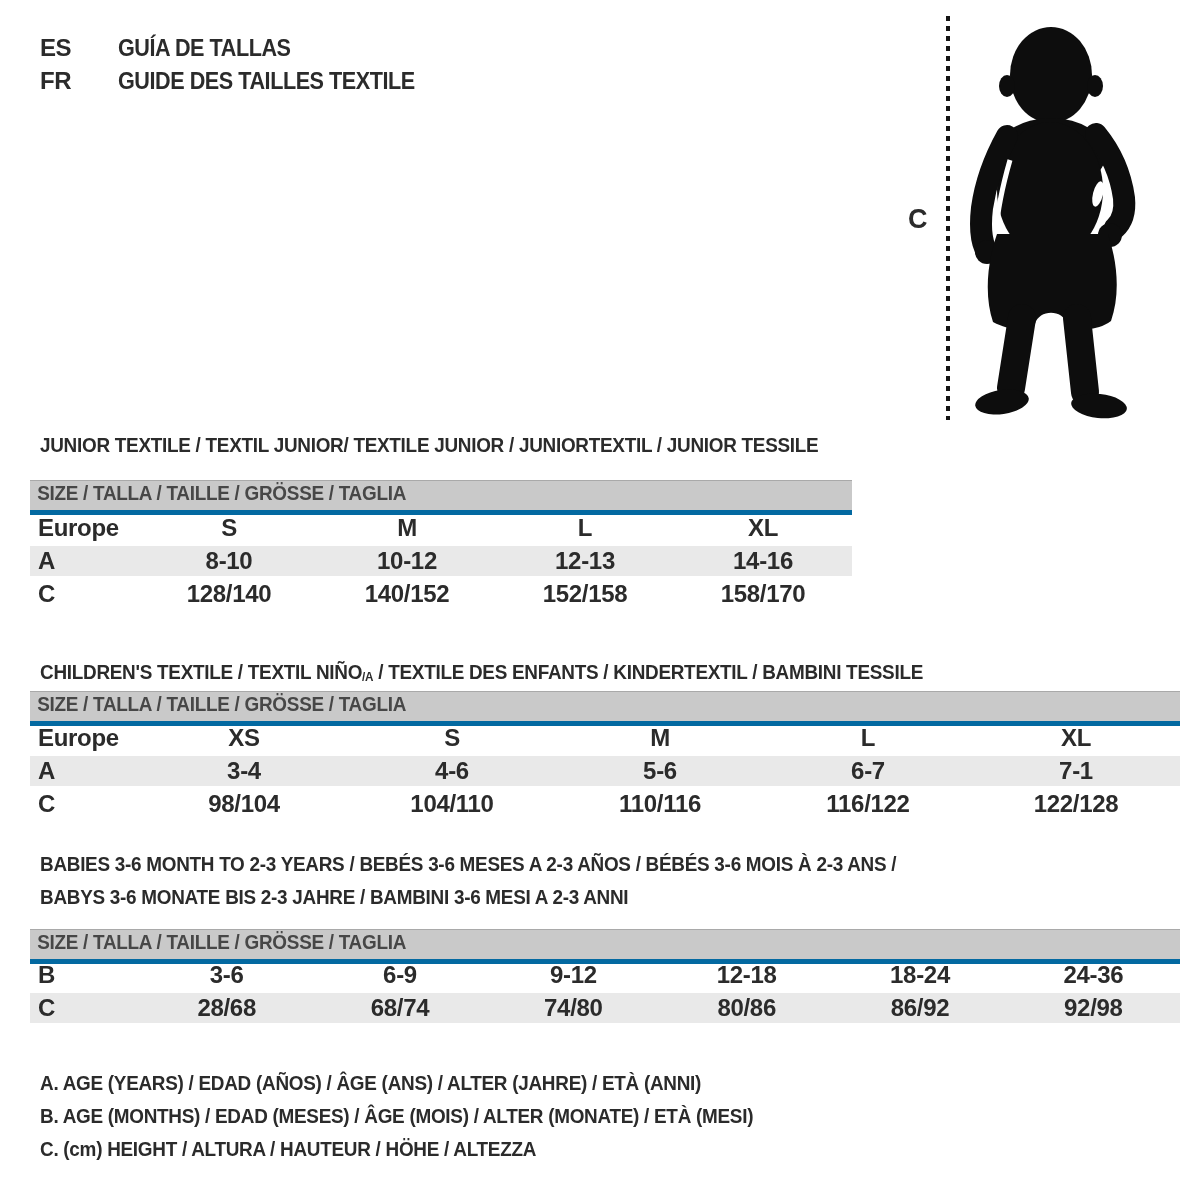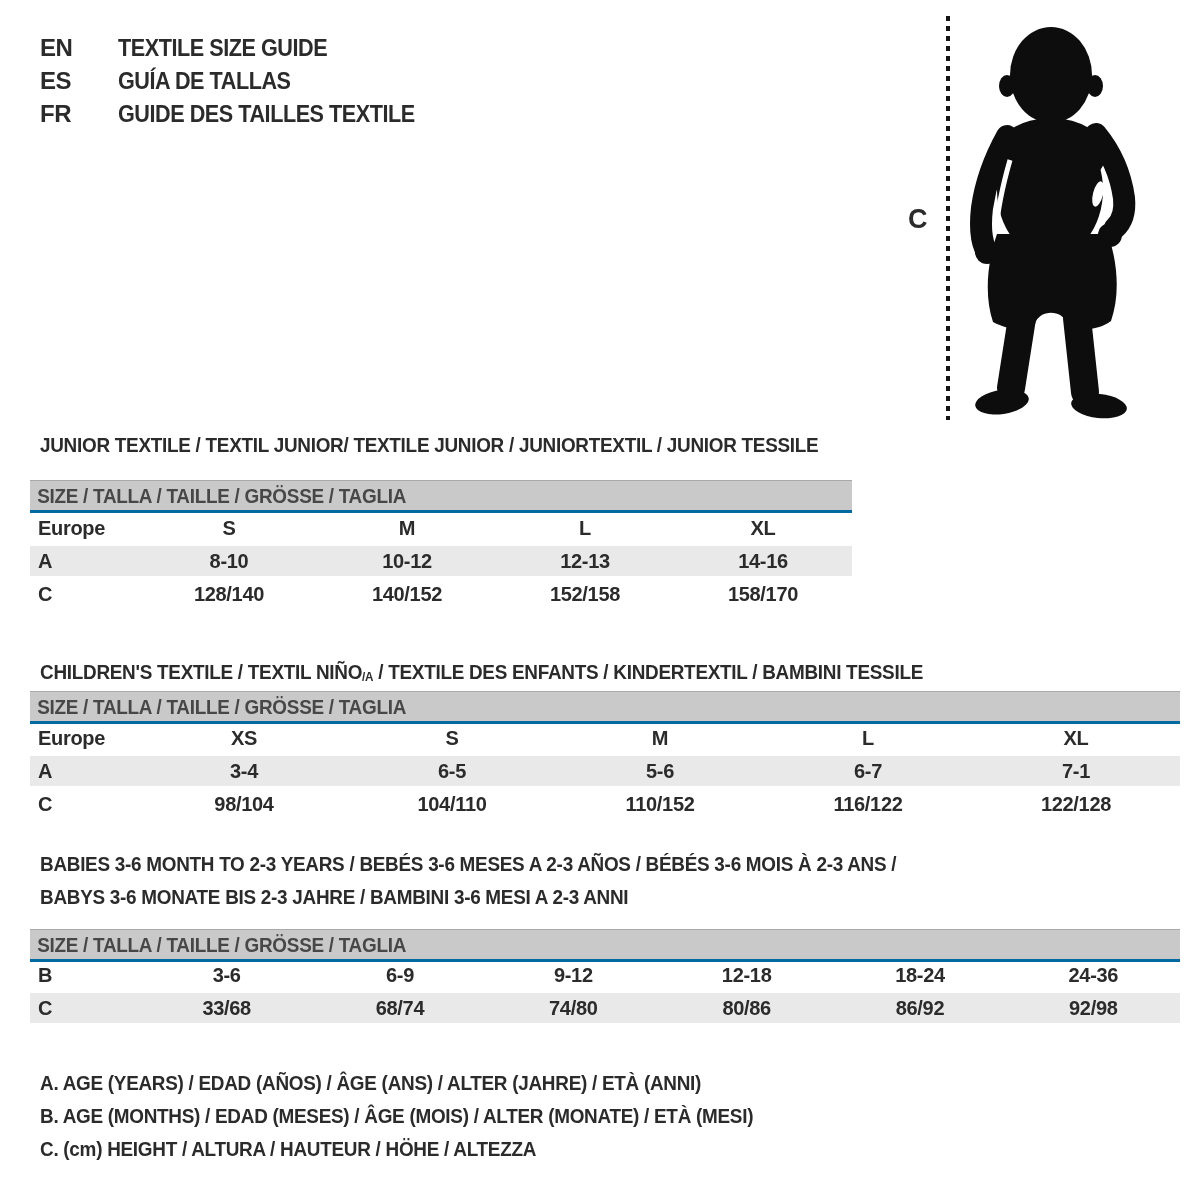--- a/index.html
+++ b/index.html
@@ -20,47 +20,43 @@
   .dash-line{position:absolute;left:946px;top:16px;width:4px;height:404px;
     background:repeating-linear-gradient(to bottom,#141414 0 5px,transparent 5px 10px);}
   .toddler{position:absolute;left:958px;top:12px;width:186px;height:410px;}
 
   
   .sec-head{position:absolute;left:40px;font-size:21px;font-weight:700;letter-spacing:-0.3px;white-space:nowrap;}
   .sub{font-size:13px;vertical-align:-2px;}
 
   
   .size-bar{position:absolute;left:30px;height:29px;background:#c9c9c9;
-    border-top:1px solid #a9a9a9;border-bottom:3px solid #0369a1;
-    display:flex;align-items:center;}
+    border-top:1px solid #a9a9a9;border-bottom:5px solid #0369a1;
+    display:flex;align-items:flex-start;}
   .size-bar span{font-size:21px;font-weight:700;color:#474747;padding-left:8px;letter-spacing:-0.3px;}
 
   
   .t-row{position:absolute;left:30px;height:30px;display:grid;align-items:center;
-    font-size:20px;font-weight:700;letter-spacing:-0.3px;}
+    font-size:24px;font-weight:700;letter-spacing:-0.3px;}
   .t-row.shade{background:#e9e9e9;}
   .t-junior{width:822px;grid-template-columns:110px repeat(4,1fr);}
   .t-kids{width:1150px;grid-template-columns:110px repeat(5,1fr);}
   .t-baby{width:1150px;grid-template-columns:110px repeat(6,1fr);}
   .lbl{padding-left:8px;text-align:left;}
   .val{text-align:center;}
 
   
   .legend-line{position:absolute;left:40px;font-size:21px;font-weight:700;letter-spacing:-0.3px;white-space:nowrap;}
 </style>
 </head>
 <body>
 
 <div class="page">
 
   <div class="langs">
-    <div class="lang-row">
-      <span class="lang-code">EN</span>
-      <span class="lang-title cond">TEXTILE SIZE GUIDE</span>
-    </div>
     <div class="lang-row">
       <span class="lang-code">ES</span>
       <span class="lang-title cond">GUÍA DE TALLAS</span>
     </div>
     <div class="lang-row">
       <span class="lang-code">FR</span>
       <span class="lang-title cond">GUIDE DES TAILLES TEXTILE</span>
     </div>
   </div>
 
@@ -123,51 +119,51 @@
     <span class="lbl">Europe</span>
     <span class="val">XS</span>
     <span class="val">S</span>
     <span class="val">M</span>
     <span class="val">L</span>
     <span class="val">XL</span>
   </div>
   <div class="t-row t-kids shade" style="top:756px;">
     <span class="lbl">A</span>
     <span class="val">3-4</span>
-    <span class="val">6-5</span>
+    <span class="val">4-6</span>
     <span class="val">5-6</span>
     <span class="val">6-7</span>
     <span class="val">7-1</span>
   </div>
   <div class="t-row t-kids" style="top:789px;">
     <span class="lbl">C</span>
     <span class="val">98/104</span>
     <span class="val">104/110</span>
-    <span class="val">110/152</span>
+    <span class="val">110/116</span>
     <span class="val">116/122</span>
     <span class="val">122/128</span>
   </div>
 
   <div class="sec-head cond" style="top:852px;">BABIES 3-6 MONTH TO 2-3 YEARS / BEBÉS 3-6 MESES A 2-3 AÑOS / BÉBÉS 3-6 MOIS À 2-3 ANS /</div>
   <div class="sec-head cond" style="top:885px;">BABYS 3-6 MONATE BIS 2-3 JAHRE / BAMBINI 3-6 MESI A 2-3 ANNI</div>
   <div class="size-bar" style="top:929px;width:1150px;">
     <span class="cond">SIZE / TALLA / TAILLE / GRÖSSE / TAGLIA</span>
   </div>
   <div class="t-row t-baby" style="top:960px;">
     <span class="lbl">B</span>
     <span class="val">3-6</span>
     <span class="val">6-9</span>
     <span class="val">9-12</span>
     <span class="val">12-18</span>
     <span class="val">18-24</span>
     <span class="val">24-36</span>
   </div>
   <div class="t-row t-baby shade" style="top:993px;">
     <span class="lbl">C</span>
-    <span class="val">33/68</span>
+    <span class="val">28/68</span>
     <span class="val">68/74</span>
     <span class="val">74/80</span>
     <span class="val">80/86</span>
     <span class="val">86/92</span>
     <span class="val">92/98</span>
   </div>
 
   <div class="legend-line cond" style="top:1071px;">A. AGE (YEARS) / EDAD (AÑOS) / ÂGE (ANS) / ALTER (JAHRE) / ETÀ (ANNI)</div>
   <div class="legend-line cond" style="top:1104px;">B. AGE (MONTHS) / EDAD (MESES) / ÂGE (MOIS) / ALTER (MONATE) / ETÀ (MESI)</div>
   <div class="legend-line cond" style="top:1137px;">C. (cm) HEIGHT / ALTURA / HAUTEUR / HÖHE / ALTEZZA</div>

